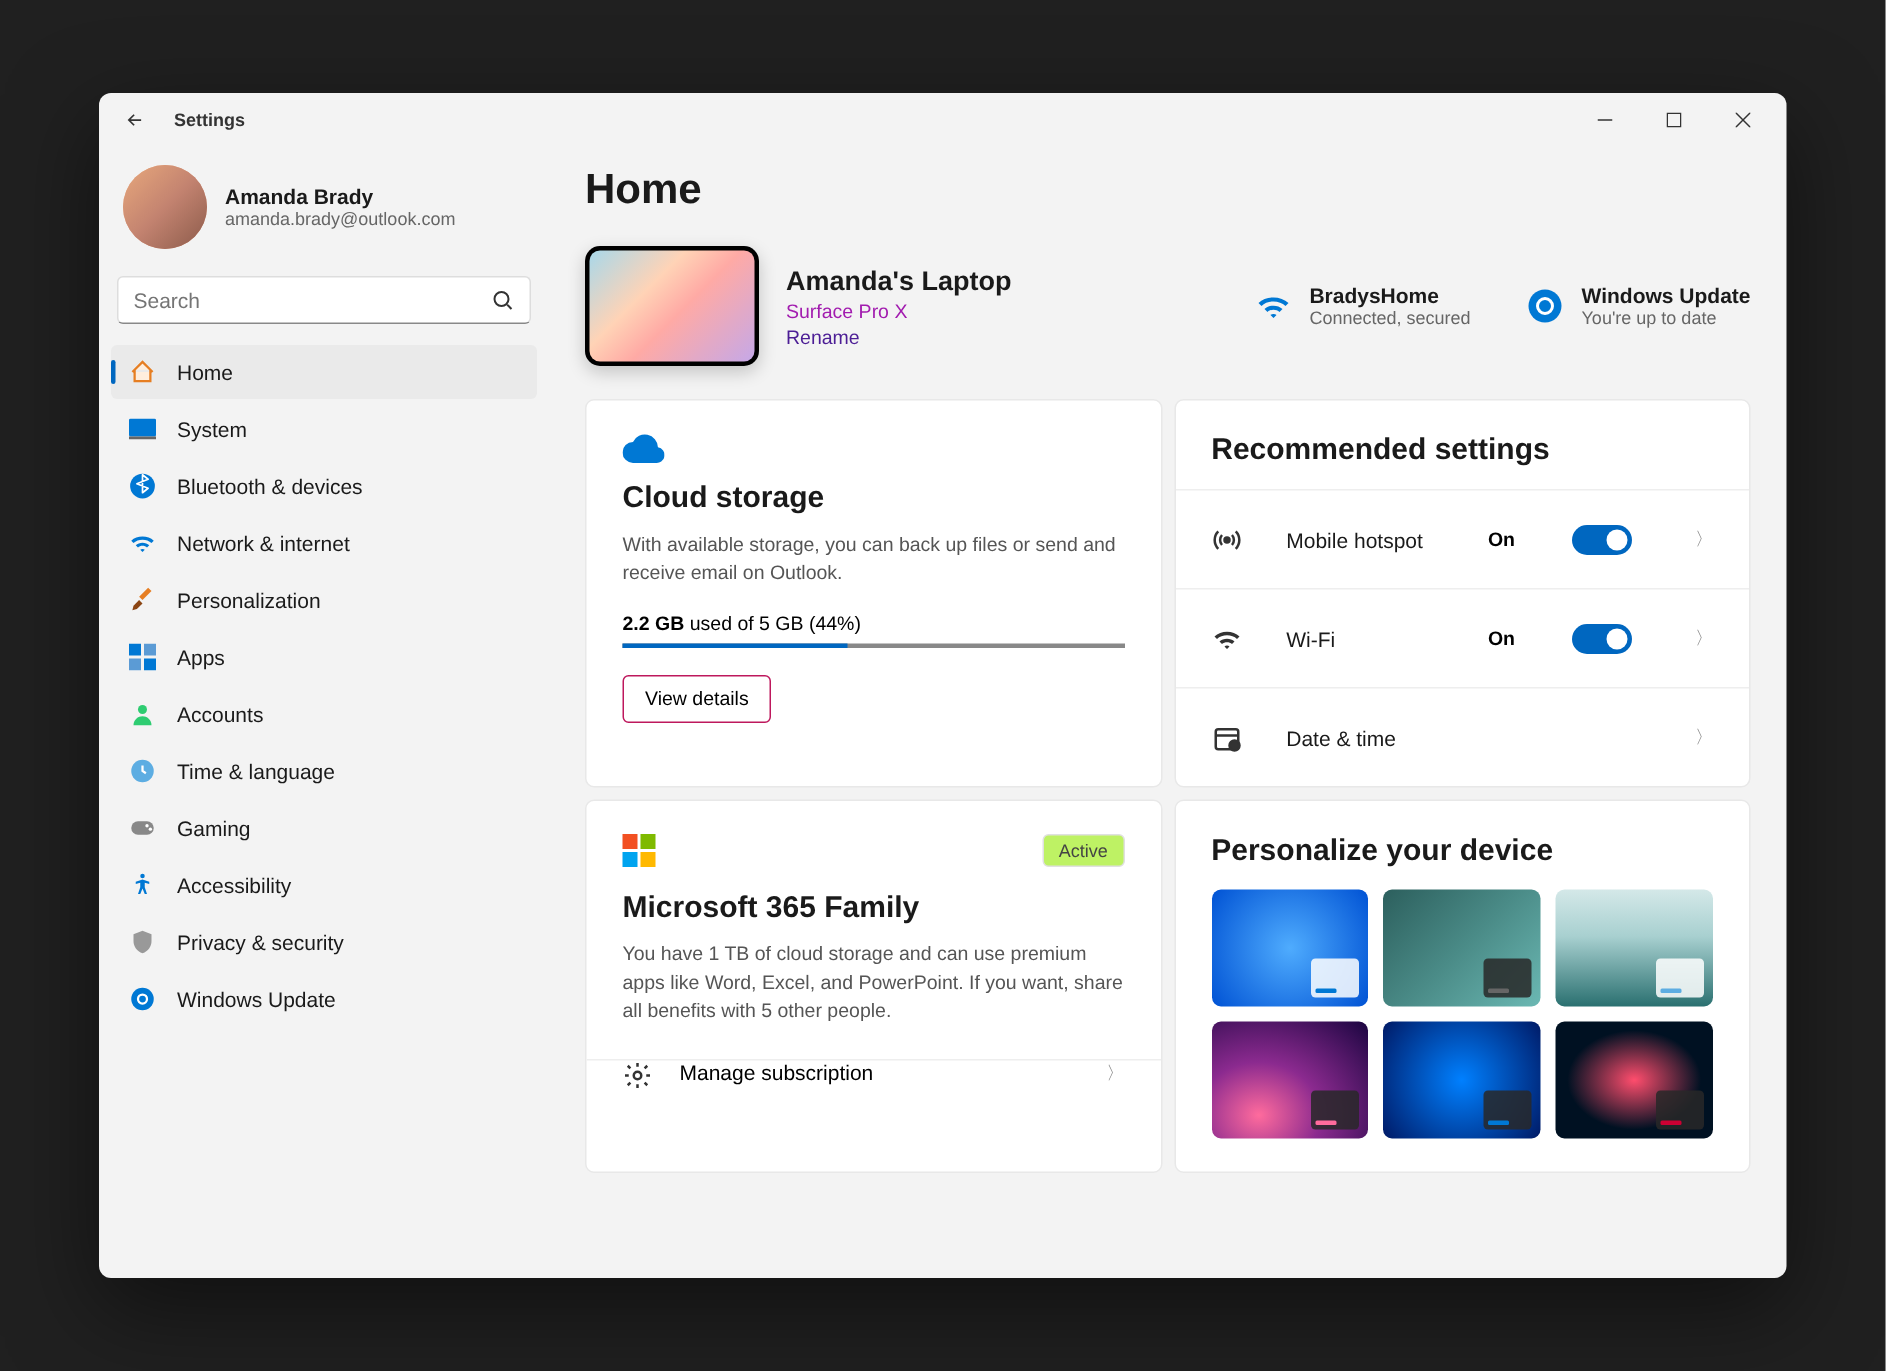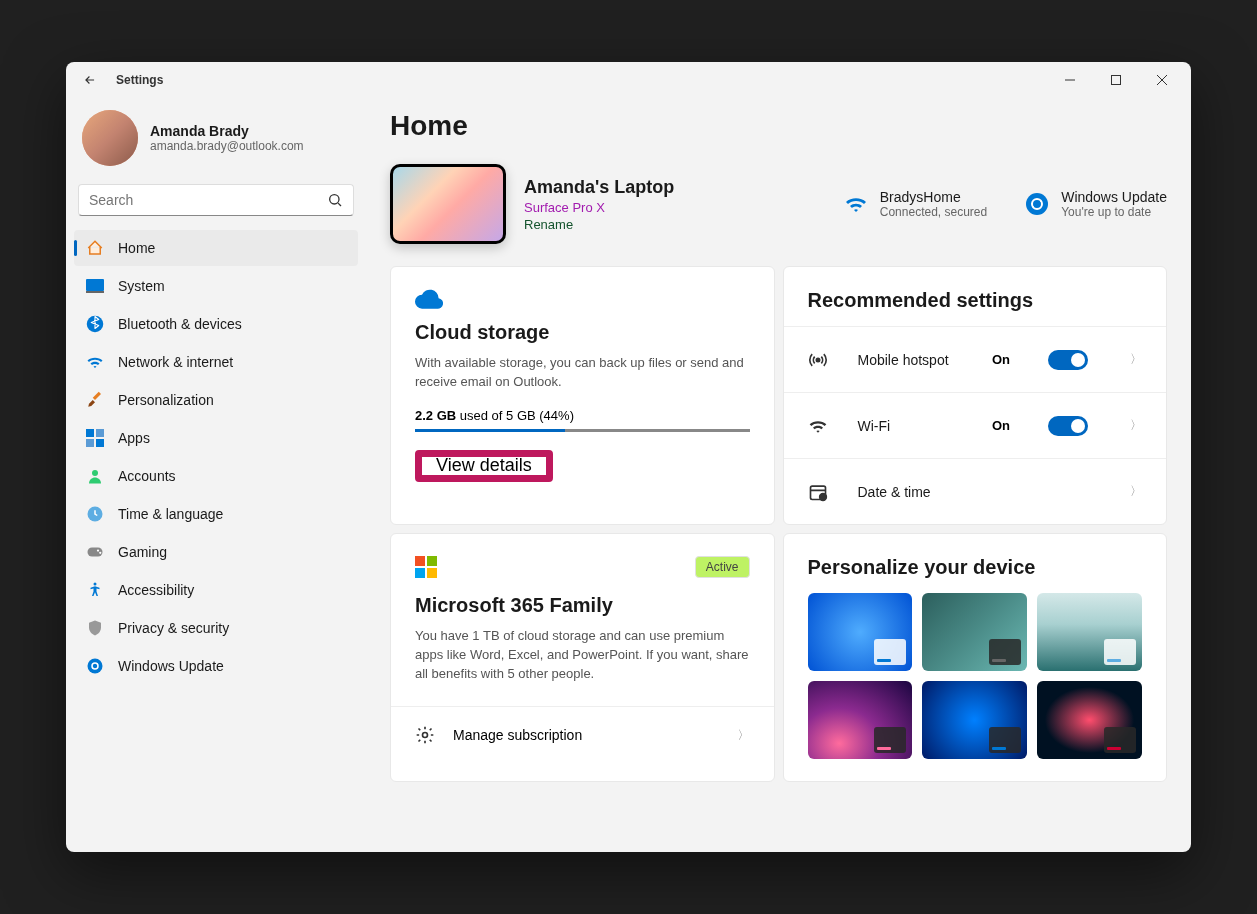--- a/index.html
+++ b/index.html
@@ -47,54 +47,54 @@
 .nav li.active { background:#eaeaea; }
 .nav li.active::before { content:""; position:absolute; left:0; top:10px; bottom:10px; width:3px; background:#0067c0; border-radius:2px; }
 .nav .ico { width:18px; height:18px; display:flex; align-items:center; justify-content:center; flex-shrink:0;}
 .main { flex:1; padding: 4px 24px 0 24px; overflow-y:auto; }
 .page-title { font-size:28px; font-weight:600; margin: 8px 0 22px 0; color:#1a1a1a; }
 .device-row { display:flex; align-items:center; gap:18px; margin-bottom:22px;}
 .device-img { width:116px; height:80px; border-radius:10px; background:#000; padding:3px; box-shadow:0 4px 12px rgba(0,0,0,0.2);}
 .device-img-inner{ width:100%;height:100%;border-radius:7px; background:linear-gradient(135deg,#a8d8ea 0%,#ffd3b6 35%,#ffaaa5 55%,#c5a8e8 100%);}
 .device-info .dn { font-size:18px; font-weight:600; color:#1a1a1a;}
 .device-info .dm { font-size:13px; color:#a21caf; margin-top:2px;}
-.device-info .dr { font-size:13px; color:#14532d; margin-top:2px; cursor:pointer;}
+.device-info .dr { font-size:13px; color:#4c1d95; margin-top:2px; cursor:pointer;}
 .status-items { margin-left:auto; display:flex; gap:36px; }
 .status-item { display:flex; align-items:center; gap:10px;}
 .status-item .si-ico { width:28px; height:28px; display:flex;align-items:center;justify-content:center;}
-.status-item .si-t { font-size:14px; font-weight:400; color:#1a1a1a;}
+.status-item .si-t { font-size:14px; font-weight:700; color:#1a1a1a;}
 .status-item .si-s { font-size:12px; color:#666;}
 .grid { display:grid; grid-template-columns: 1fr 1fr; gap:8px; }
 .card { background:#fff; border-radius:6px; border:1px solid #e8e8e8; overflow:hidden;}
 .card-pad { padding:22px 24px; }
 .card h2 { font-size:20px; font-weight:600; color:#1a1a1a; margin-bottom:10px;}
 .card .desc { font-size:13px; color:#555; line-height:1.45; }
 .cloud-ico { color:#0078d4; margin-bottom:12px;}
 .usage-row { margin-top:16px; font-size:13px; }
 .usage-row b { font-weight:600;}
 .prog { height:3px; background:#888; margin-top:6px; position:relative;}
 .prog::before{content:"";position:absolute;left:0;top:0;bottom:0;width:44%;background:#0067c0;height:3px;}
 .prog::after{content:"";position:absolute;left:0;top:0;height:3px;width:44%;border-right:3px solid #0067c0;}
-.btn { display:inline-flex; align-items:center; justify-content:center; height:32px; padding:0 14px; background:#fff; border:7px solid #be185d; border-radius:4px; font-size:18px; cursor:pointer; margin-top:18px;}
+.btn { display:inline-flex; align-items:center; justify-content:center; height:32px; padding:0 14px; background:#fff; border:1px solid #be185d; border-radius:4px; font-size:13px; cursor:pointer; margin-top:18px;}
 .rec-title { font-size:20px; font-weight:600; padding:22px 24px 14px 24px; color:#1a1a1a;}
 .setting-row { display:flex; align-items:center; height:66px; padding:0 24px; border-top:1px solid #eee; cursor:pointer; gap:30px;}
 .setting-row .sr-ico{width:20px;display:flex;align-items:center;justify-content:center;color:#333;}
 .setting-row .sr-label{flex:1; font-size:14px; color:#1a1a1a;}
 .toggle-lbl { font-size:13px; font-weight:600; margin-right:8px;}
 .toggle { width:40px; height:20px; background:#0067c0; border-radius:10px; position:relative; cursor:pointer;}
 .toggle::after{content:"";position:absolute;right:3px;top:3px;width:14px;height:14px;background:#fff;border-radius:50%;}
 .chev { margin-left:12px; color:#888; font-size:12px;}
 .m365-head{display:flex;align-items:flex-start;justify-content:space-between;}
 .badge{background:#bef264;border:1px solid #e0e0e0;border-radius:4px;padding:3px 10px;font-size:12px;color:#444;}
 .ms-logo{display:grid;grid-template-columns:10px 10px;grid-template-rows:10px 10px;gap:2px;margin-bottom:16px;}
 .ms-logo span:nth-child(1){background:#f25022;}
 .ms-logo span:nth-child(2){background:#7fba00;}
 .ms-logo span:nth-child(3){background:#00a4ef;}
 .ms-logo span:nth-child(4){background:#ffb900;}
-.manage-row{display:flex;align-items:center;height:58px;padding:0 24px;border-top:1px solid #eee;cursor:pointer;gap:18px;}
+.manage-row{display:flex;height:58px;padding:0 24px;border-top:1px solid #eee;cursor:pointer;gap:18px;}
 .themes { display:grid; grid-template-columns:repeat(3,1fr); gap:10px; padding:0 24px 22px 24px;}
 .theme { aspect-ratio:110/82; border-radius:6px; position:relative; cursor:pointer; overflow:hidden;}
 .theme .mini{position:absolute;right:6px;bottom:6px;width:32px;height:26px;background:rgba(255,255,255,0.85);border-radius:3px;display:flex;align-items:flex-end;padding:3px;}
 .theme .mini.dark{background:rgba(40,40,40,0.85);}
 .theme .mini span{width:14px;height:3px;border-radius:1px;}
 .t1{background:radial-gradient(circle at 50% 50%,#4facfe,#0052d4);}
 .t2{background:linear-gradient(135deg,#2c5f5d,#4a8b87,#6bb8b3);}
 .t3{background:linear-gradient(180deg,#d4e8e8 0%,#a8d0d0 40%,#2a7070 100%);}
 .t4{background:radial-gradient(ellipse at 30% 80%,#ff6b9d,#8b2a8f 40%,#1a0540);}
 .t5{background:radial-gradient(circle at 50% 50%,#0080ff,#001a66);}

